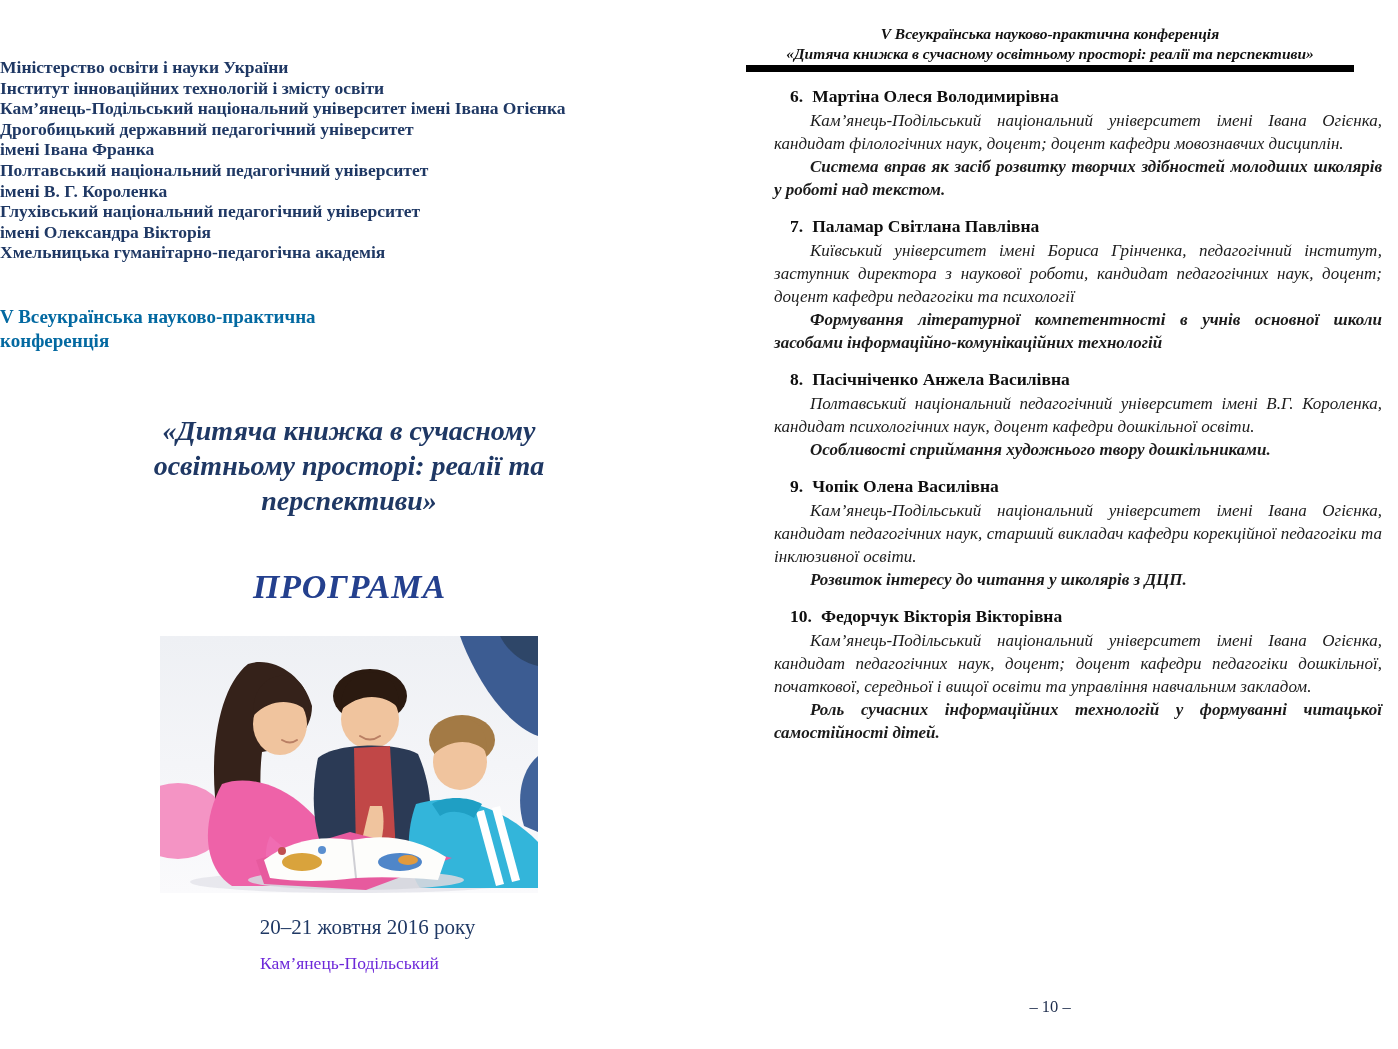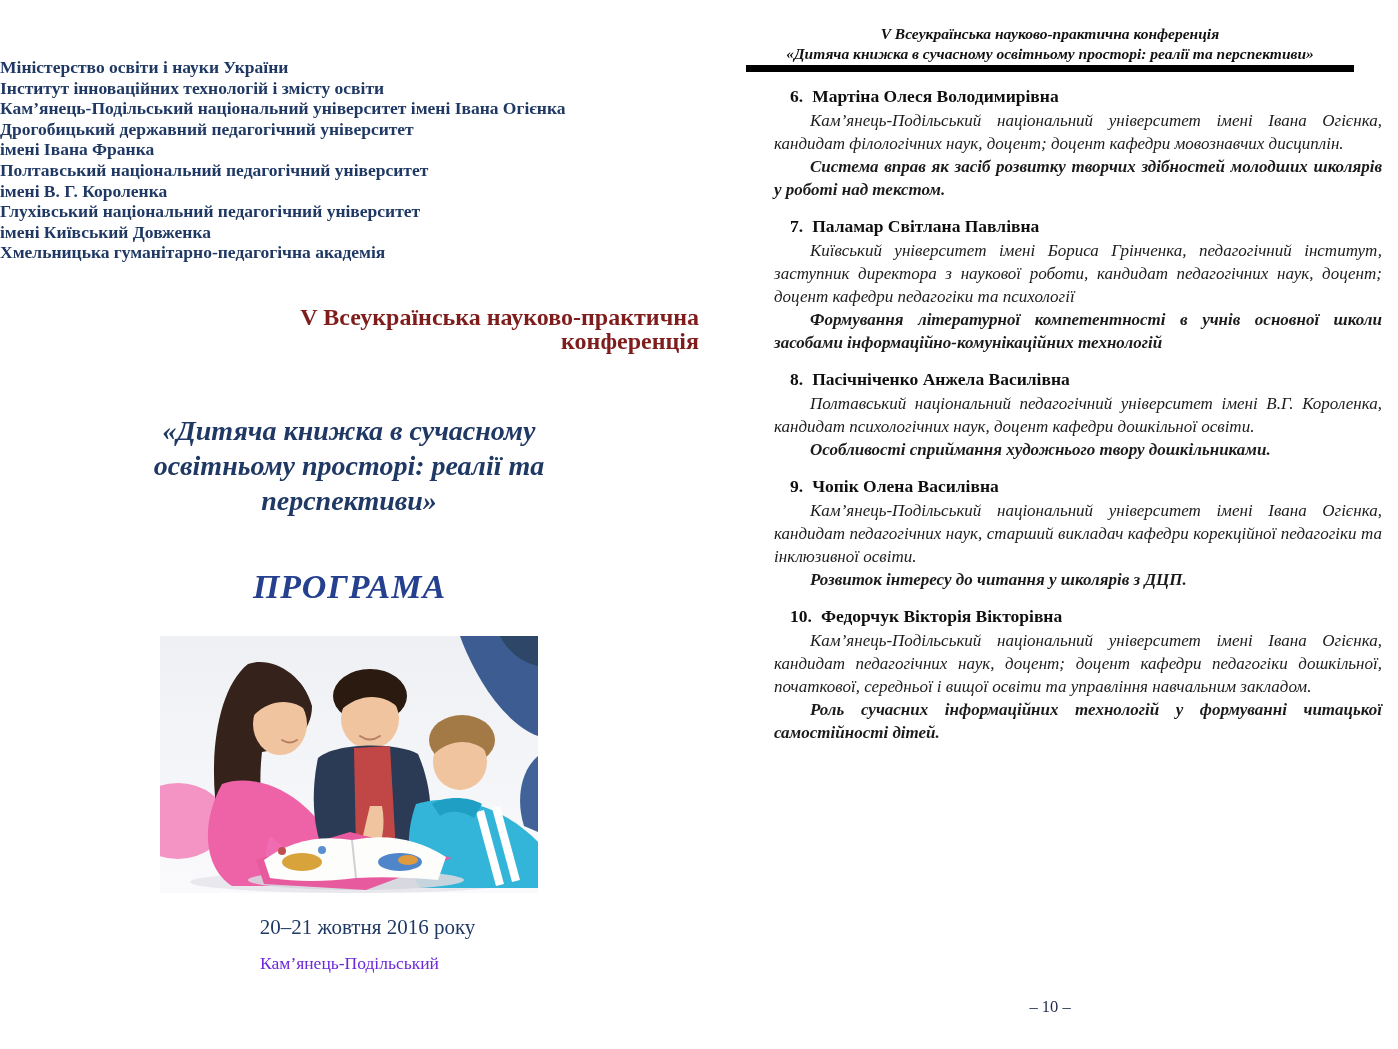--- a/index.html
+++ b/index.html
@@ -14,22 +14,22 @@
   .page-right { left: 699px; width: 699px; }
 
   
   .institutions {
     position: absolute; top: 57px; left: 0; width: 699px;
     color: #1f3864;
     font-weight: bold; font-size: 17.5px; line-height: 20.6px;
   }
   .conf-heading {
     position: absolute; top: 305px; left: 0; width: 699px;
-    text-align: right; color: #7f1d1d;
-    font-weight: bold; font-size: 24px; line-height: 24px;
+    text-align: left; color: #0369a1;
+    font-weight: bold; font-size: 19px; line-height: 24px;
   }
   .conf-title {
     position: absolute; top: 413px; left: 99px; width: 500px;
     text-align: center; color: #1f3864;
     font-weight: bold; font-style: italic;
     font-size: 28px; line-height: 35px;
   }
   .program-label {
     position: absolute; top: 568px; left: 0; width: 699px;
     text-align: center; color: #24408e;
@@ -87,21 +87,21 @@
 
   <div class="institutions">
     <div>Міністерство освіти і науки України</div>
     <div>Інститут інноваційних технологій і змісту освіти</div>
     <div>Кам’янець-Подільський національний університет імені Івана Огієнка</div>
     <div>Дрогобицький державний педагогічний університет</div>
     <div>імені Івана Франка</div>
     <div>Полтавський національний педагогічний університет</div>
     <div>імені В. Г. Короленка</div>
     <div>Глухівський національний педагогічний університет</div>
-    <div>імені Київський Довженка</div>
+    <div>імені Олександра Вікторія</div>
     <div>Хмельницька гуманітарно-педагогічна академія</div>
   </div>
 
   <div class="conf-heading">
     <div>V Всеукраїнська науково-практична</div>
     <div>конференція</div>
   </div>
 
   <div class="conf-title">
     <div>«Дитяча книжка в сучасному</div>

